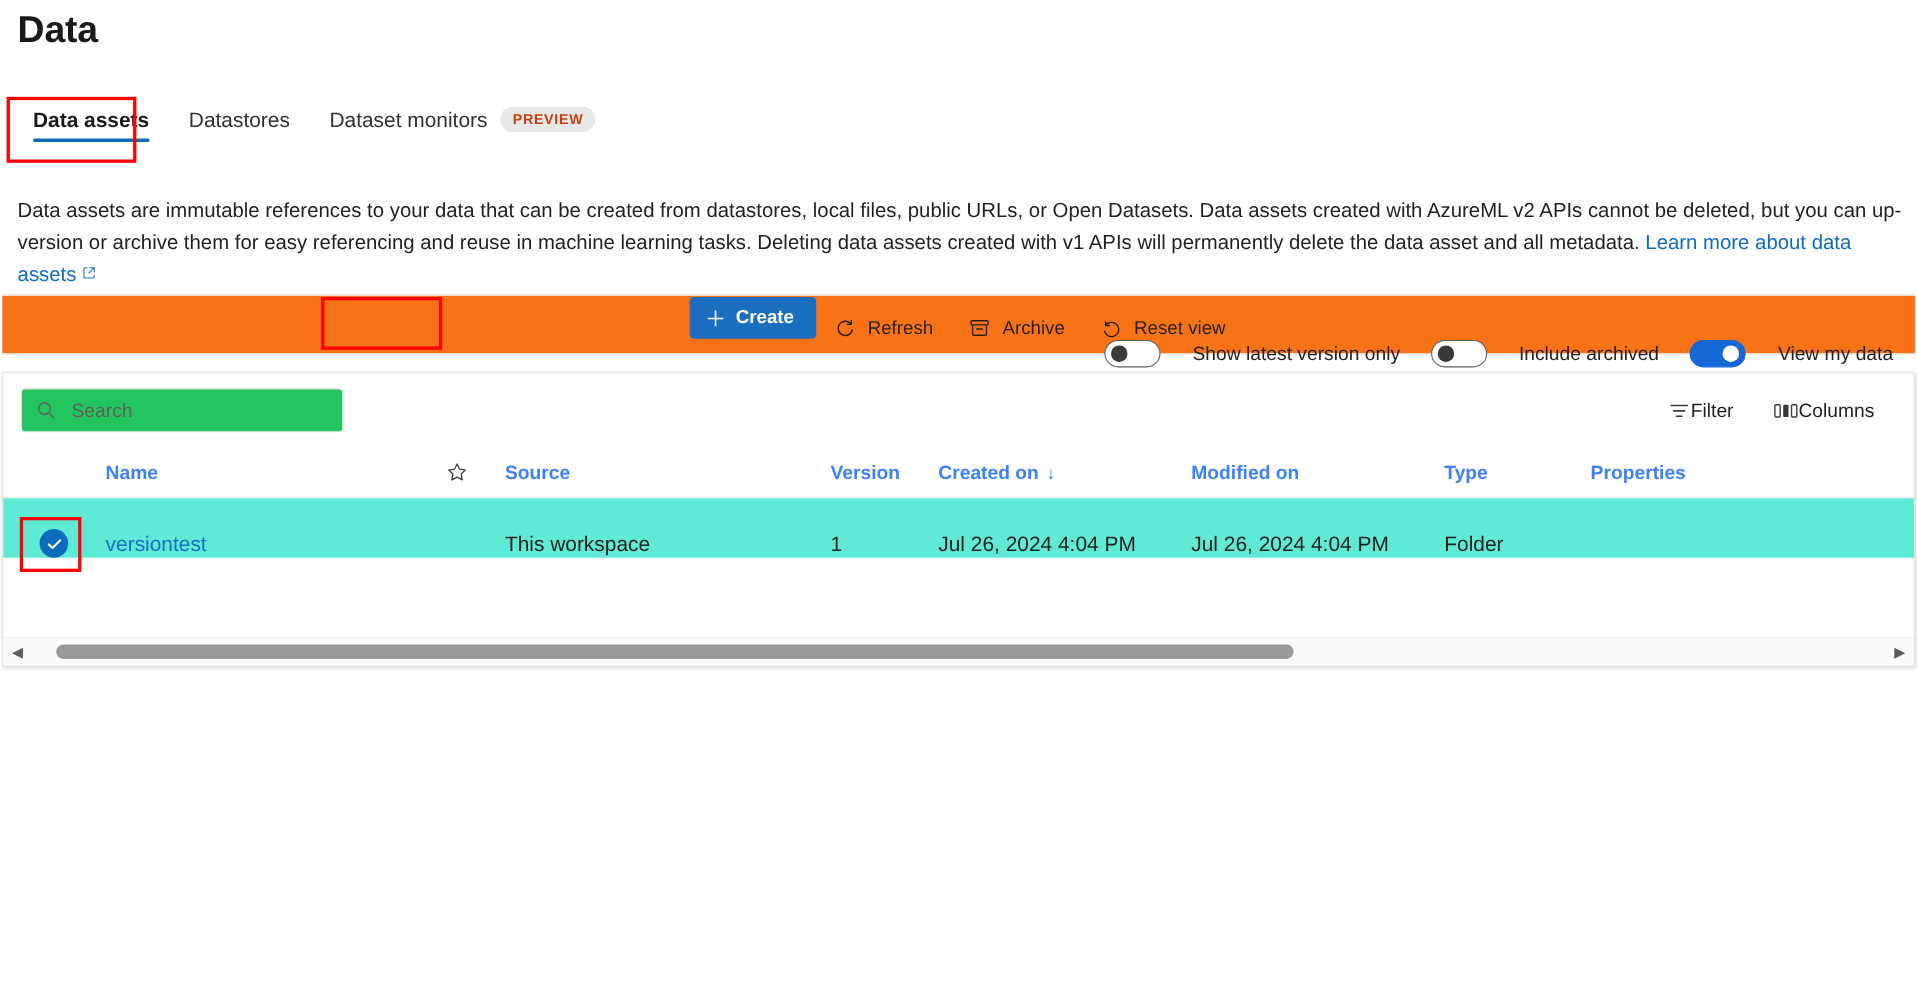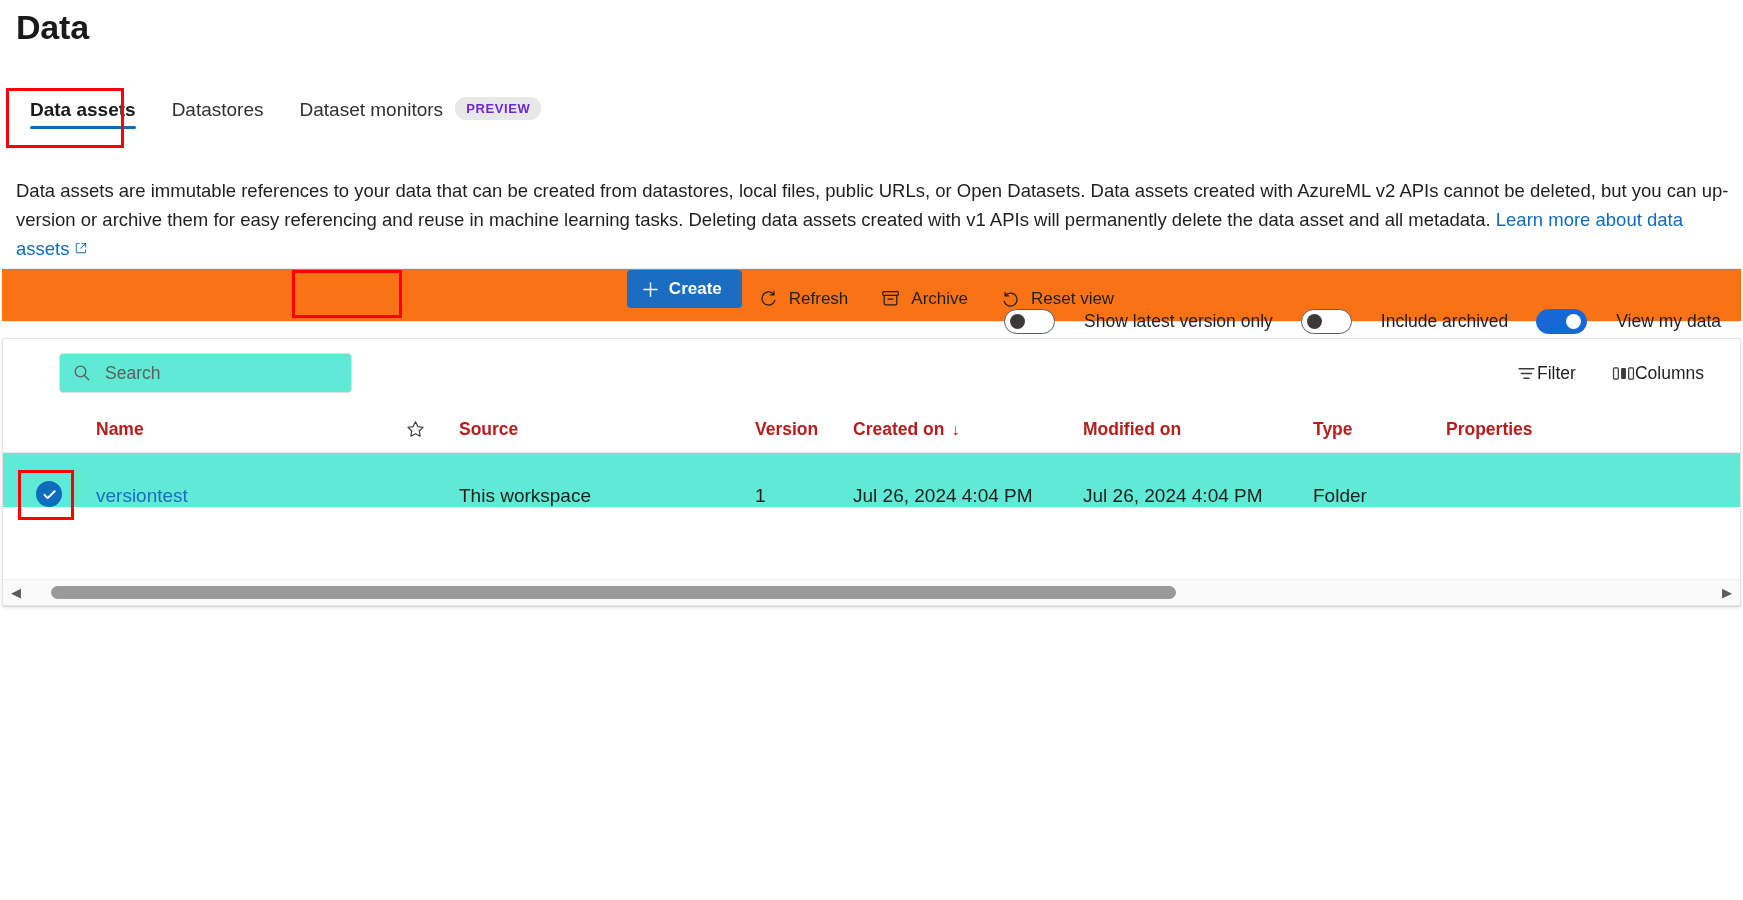--- a/index.html
+++ b/index.html
@@ -33,21 +33,21 @@
     white-space: nowrap;
     display: flex; align-items: center; gap: 12px; justify-content: center;
   }
   .tab.active { font-weight: 600; color: #1b1a19; }
   .tab.active::after {
     content: ""; position: absolute;
     left: 18px; right: 18px; bottom: 6px;
     height: 3px; background: #0f6cbd; border-radius: 2px;
   }
   .preview-badge {
-    background: #e8e8e8; color: #6d28d9;
+    background: #e8e8e8; color: #c2410c;
     font-size: 13px; font-weight: 700; letter-spacing: .6px;
     padding: 4px 11px; border-radius: 11px;
     position: relative; top: -1px;
   }
 
   
   .anno {
     position: absolute; border: 3px solid #ff0000;
     pointer-events: none; z-index: 40;
   }
@@ -116,22 +116,22 @@
     border: 1px solid #e6e4e2;
     border-radius: 3px;
     box-shadow: 0 1.6px 3.6px rgba(0,0,0,.10), 0 .3px .9px rgba(0,0,0,.08);
   }
   .card-top {
     height: 68px; display: flex; align-items: center;
     padding: 0 22px 0 16px;
   }
   .search-box {
     width: 293px; height: 40px;
-    background: #5eead4; border: 1px solid #e1dfdd; border-radius: 4px;
-    display: flex; align-items: center; gap: 11px; padding: 0 12px; margin-left: 40px;
+    background: #22c55e; border: 1px solid #e1dfdd; border-radius: 4px;
+    display: flex; align-items: center; gap: 11px; padding: 0 12px;
   }
   .search-box input {
     border: none; background: transparent; outline: none;
     font-size: 17.5px; color: #201f1e; width: 100%;
     font-family: "Liberation Sans", sans-serif;
   }
   .search-box input::placeholder { color: #605e5c; }
   .card-top-right { margin-left: auto; display: flex; align-items: center; gap: 8px; }
   .icon-btn {
     background: transparent; border: none; cursor: pointer;
@@ -139,21 +139,21 @@
     display: flex; align-items: center; 
     font-size: 17.5px; color: #201f1e;
     font-family: "Liberation Sans", sans-serif;
   }
 
   
   .grid { width: 100%; }
   .grid-head {
     display: flex; align-items: center;
     height: 46px; border-bottom: 1px solid #edebe9;
-    font-size: 17.5px; font-weight: 600; color: #b91c1c;
+    font-size: 17.5px; font-weight: 600; color: #3b82f6;
   }
   .grid-row {
     display: flex; align-items: flex-end;
     height: 54px; background: #5eead4;
     font-size: 19px; color: #201f1e;
   }
   .c-check { width: 92px; flex: none; display: flex; align-items: center; justify-content: center; }
   .c-name  { width: 310px; flex: none; padding-left: 1px; }
   .c-star  { width: 54px;  flex: none; }
   .c-src   { width: 296px; flex: none; }

